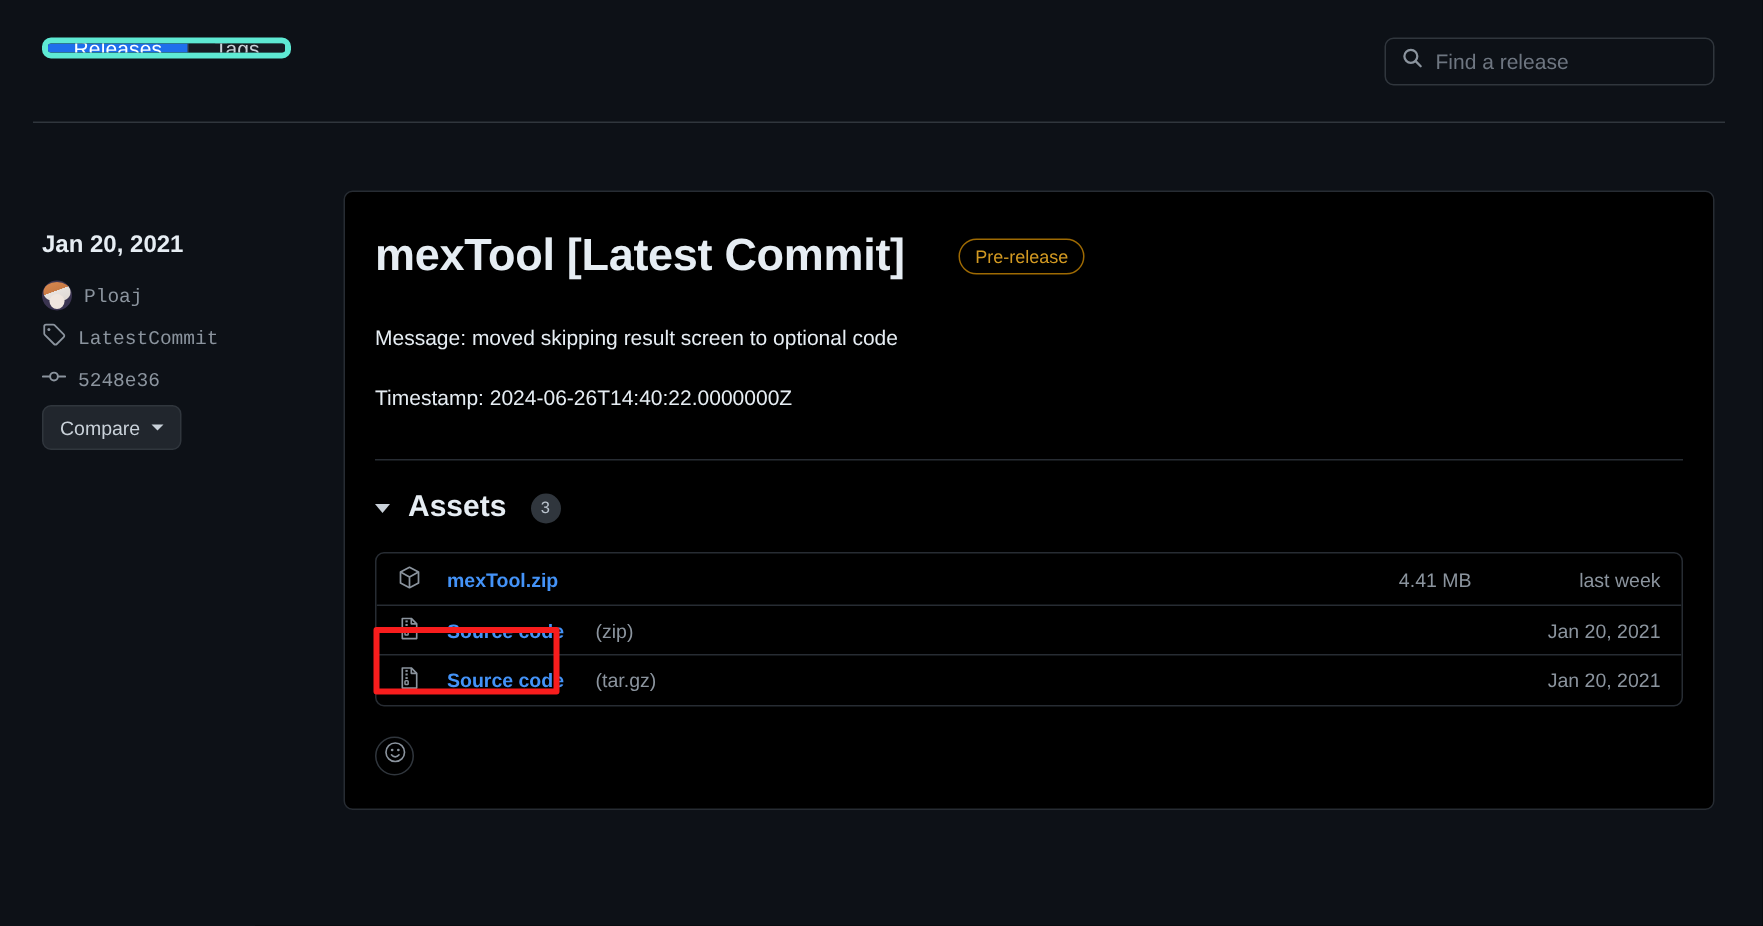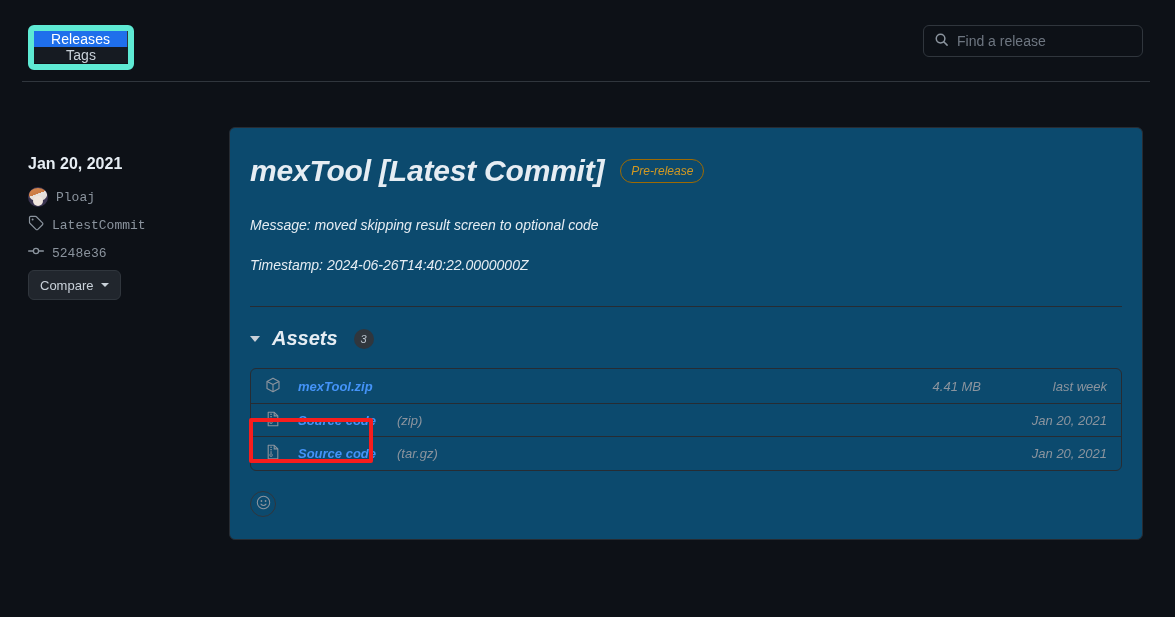--- a/index.html
+++ b/index.html
@@ -19,25 +19,24 @@
   .topbar {
     position: absolute;
     left: 0; top: 0;
     width: 1175px; height: 82px;
   }
 
   .tabgroup {
     position: absolute;
     left: 28px; top: 25px;
     display: flex;
-    border: 6px solid #5eead4;
+    border: 4px solid #5eead4;
     border-radius: 6px;
     overflow: hidden;
-    height: 45px;
-    flex-direction: column;
+    height: 14px;
   }
   .tab {
     display: flex; align-items: center; justify-content: center;
     padding: 0 17px;
     font-size: 14px;
     color: #c9d1d9;
     background: #161b22;
     cursor: pointer;
     border-right: 1px solid #30363d;
     letter-spacing: .1px;
@@ -145,24 +144,23 @@
     border-left: 4px solid transparent;
     border-right: 4px solid transparent;
     border-top: 4px solid #c9d1d9;
   }
 
   
   .card {
     position: absolute;
     left: 229px; top: 127px;
     width: 914px;
-    background: #0c4a6e;
+    background: #000000;
     border: 1px solid #272c33;
     border-radius: 6px;
-    font-style: italic;
   }
 
   .card-body { padding: 25px 20px 0 20px; }
 
   .rel-title-row {
     display: flex; align-items: center;
     gap: 16px;
     margin-bottom: 26px;
   }
   .rel-title {
@@ -174,20 +172,21 @@
   }
   .badge-prerelease {
     border: 1px solid #9e6a03;
     color: #d29922;
     background: transparent;
     border-radius: 2em;
     font-size: 12px;
     line-height: 18px;
     padding: 2px 10px;
     white-space: nowrap;
+    margin-left: 20px;
   }
 
   .rel-para {
     font-size: 14px;
     color: #e6edf3;
     line-height: 21px;
     margin-bottom: 19px;
   }
   .rel-para:last-child { margin-bottom: 0; }
 

